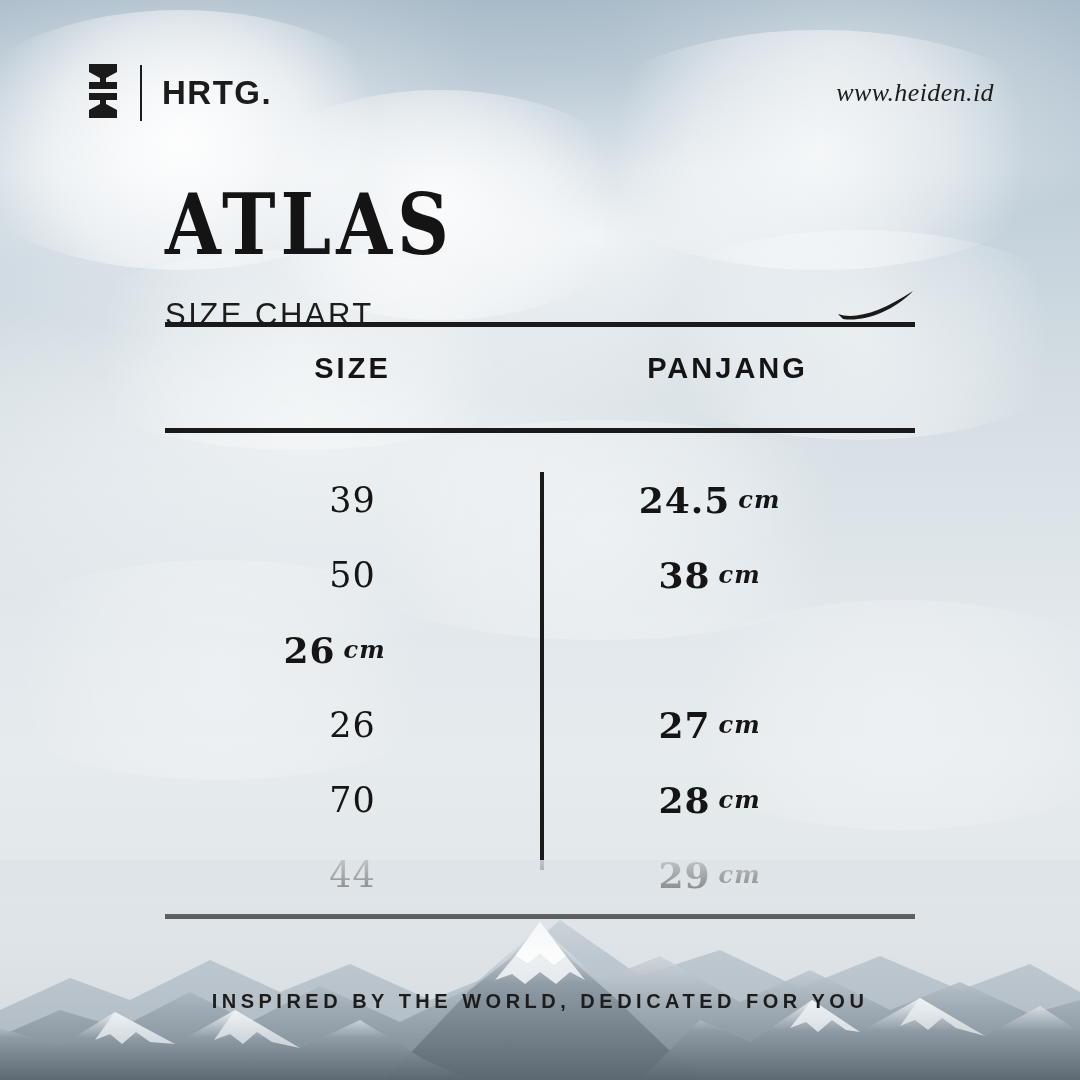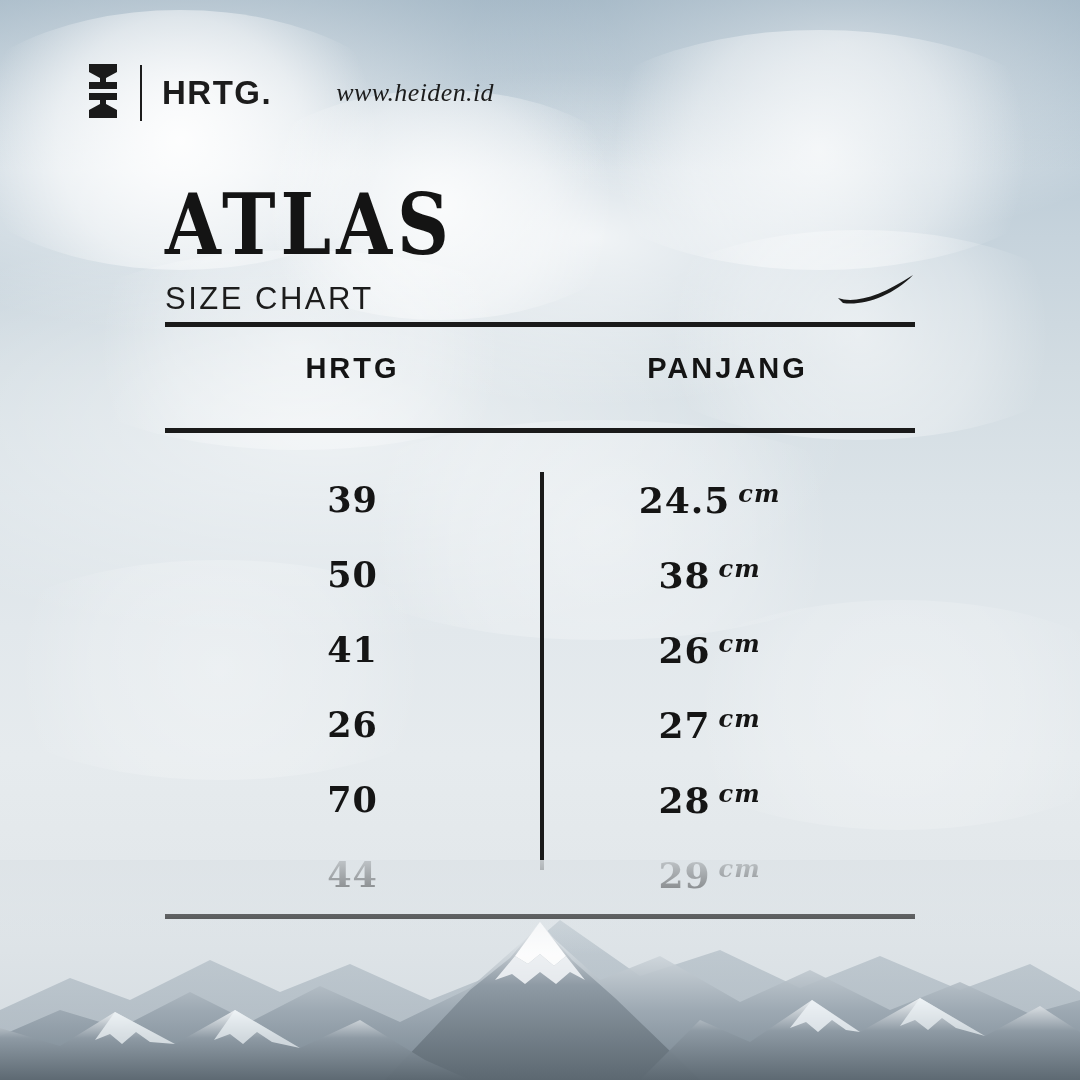--- a/index.html
+++ b/index.html
@@ -67,20 +67,21 @@
     pointer-events: none;
   }
 
   
   .header {
     position: absolute;
     left: 86px; top: 62px;
     width: 908px;
     display: flex;
     align-items: center;
+    justify-content: space-between;
     gap: 24px;
   }
   .brand { display: flex; align-items: center; gap: 20px; }
   .brand-mark { display: block; }
   .brand-divider {
     width: 2px; height: 56px;
     background: #1c1c1c;
   }
   .brand-name {
     font-family: "Liberation Sans", sans-serif;
@@ -112,21 +113,21 @@
     font-family: "DejaVu Serif", serif;
     font-weight: 700;
     font-size: 72px;
     letter-spacing: 5px;
     color: #141414;
     transform: scaleY(1.18);
     transform-origin: left bottom;
     display: block;
   }
   .title-sub {
-    margin-top: 16px;
+    margin-top: 32px;
     font-family: "Liberation Sans", sans-serif;
     font-weight: 400;
     font-size: 31px;
     letter-spacing: 2.5px;
     color: #1c1c1c;
   }
   .swoosh { margin-bottom: 6px; }
 
   
   .rule {
@@ -173,30 +174,30 @@
   }
   .row {
     display: flex;
     align-items: center;
     height: 75px;
   }
   .cell-size {
     width: 375px;
     text-align: center;
     font-family: "DejaVu Serif", serif;
-    font-weight: 700;
+    font-weight: 400;
     font-size: 35px;
     color: #151515;
     letter-spacing: 1px;
   }
   .cell-len {
     width: 375px;
     text-align: center;
     display: flex;
-    align-items: flex-start;
+    align-items: center;
     justify-content: center;
     gap: 8px;
     padding-right: 36px;
   }
   .len-value {
     font-family: "DejaVu Serif", serif;
     font-weight: 700;
     font-size: 36px;
     color: #151515;
     letter-spacing: 1px;
@@ -263,41 +264,40 @@
       </svg>
     </span>
   </div>
 
   <div class="rule rule-top"></div>
   <div class="rule rule-mid"></div>
   <div class="rule rule-bottom"></div>
   <div class="vdivider"></div>
 
   <div class="head-row">
-    <div class="head-cell col-size">HRTG</div>
+    <div class="head-cell col-size">SIZE</div>
     <div class="head-cell col-len">PANJANG</div>
   </div>
 
   <div class="rows">
     <div class="row">
       <div class="cell-size">39</div>
       <div class="cell-len">
         <span class="len-value">24.5</span>
         <span class="len-unit">cm</span>
       </div>
     </div>
     <div class="row">
       <div class="cell-size">50</div>
       <div class="cell-len">
         <span class="len-value">38</span>
         <span class="len-unit">cm</span>
       </div>
     </div>
     <div class="row">
-      <div class="cell-size">41</div>
       <div class="cell-len">
         <span class="len-value">26</span>
         <span class="len-unit">cm</span>
       </div>
     </div>
     <div class="row">
       <div class="cell-size">26</div>
       <div class="cell-len">
         <span class="len-value">27</span>
         <span class="len-unit">cm</span>
@@ -353,14 +353,15 @@
     <path d="M812 140 L790 168 L806 162 L818 172 L832 160 L846 170 L860 172 Z" fill="#eef3f6" opacity="0.8"></path>
     <path d="M920 138 L900 166 L915 160 L928 170 L942 158 L956 168 L985 176 Z" fill="#eef3f6" opacity="0.7"></path>
 
     <path d="M0 220 L0 168 L60 186 L115 152 L175 184 L235 150 L300 188 L360 160 L425 200 L470 220 Z" fill="url(#near)" opacity="0.95"></path>
     <path d="M115 152 L95 180 L110 174 L122 184 L136 172 L150 182 L175 184 Z" fill="#eef3f6" opacity="0.75"></path>
     <path d="M235 150 L214 180 L230 174 L243 184 L257 172 L272 182 L300 188 Z" fill="#eef3f6" opacity="0.7"></path>
 
     <rect x="0" y="0" width="1080" height="95" fill="url(#fade)"></rect>
   </svg>
 
+  <div class="tagline">INSPIRED BY THE WORLD, DEDICATED FOR YOU</div>
 
 </div>
 
 </body></html>

